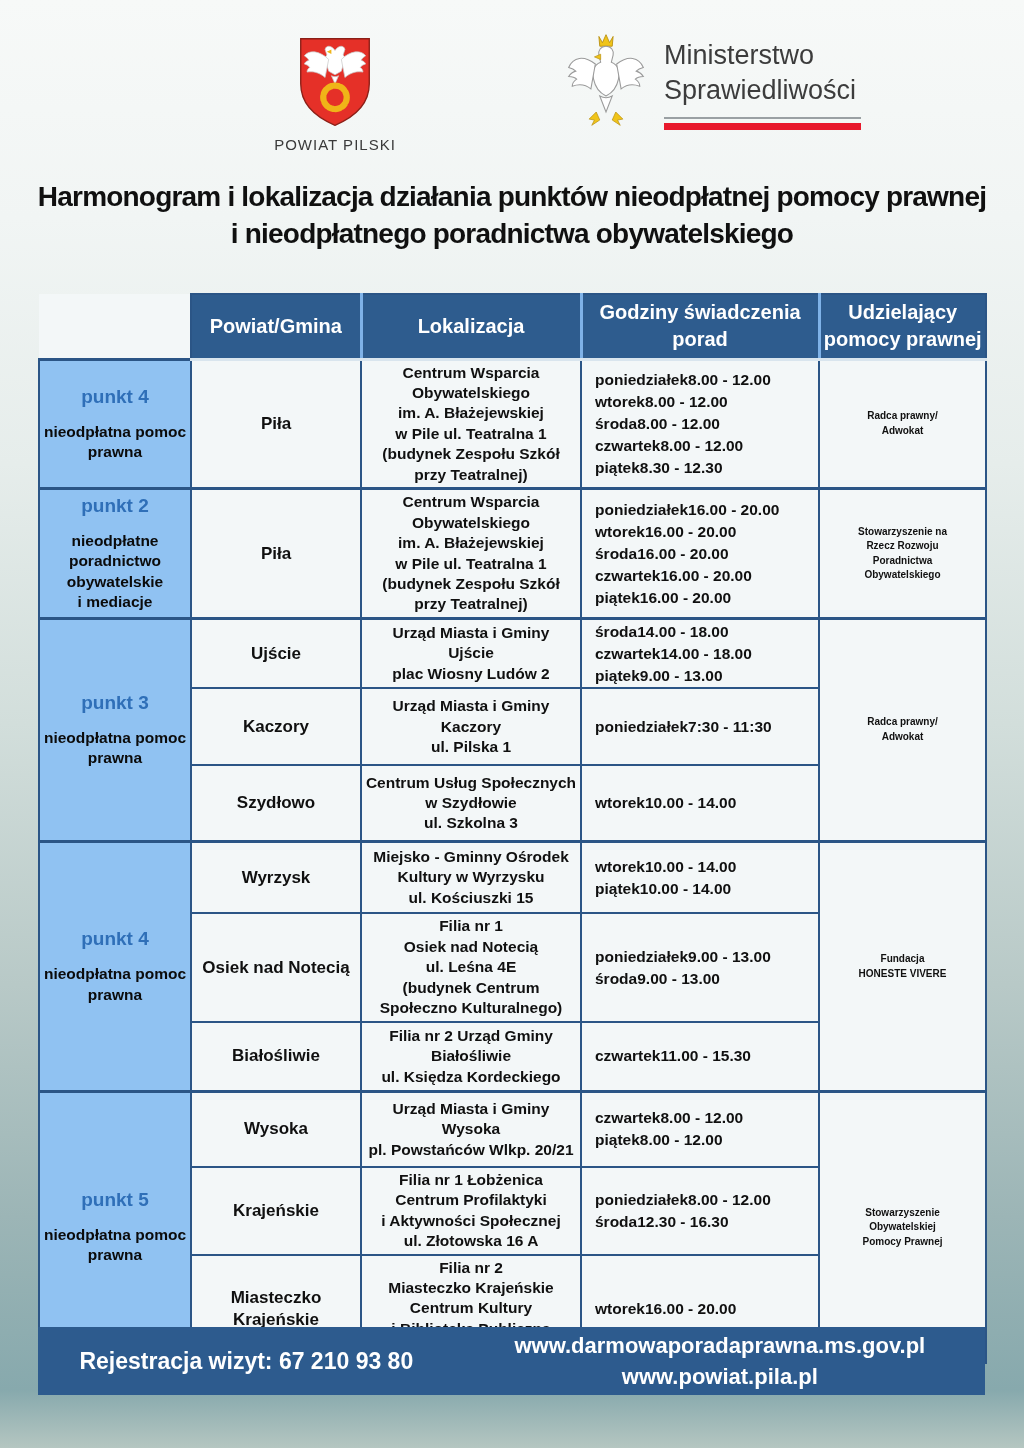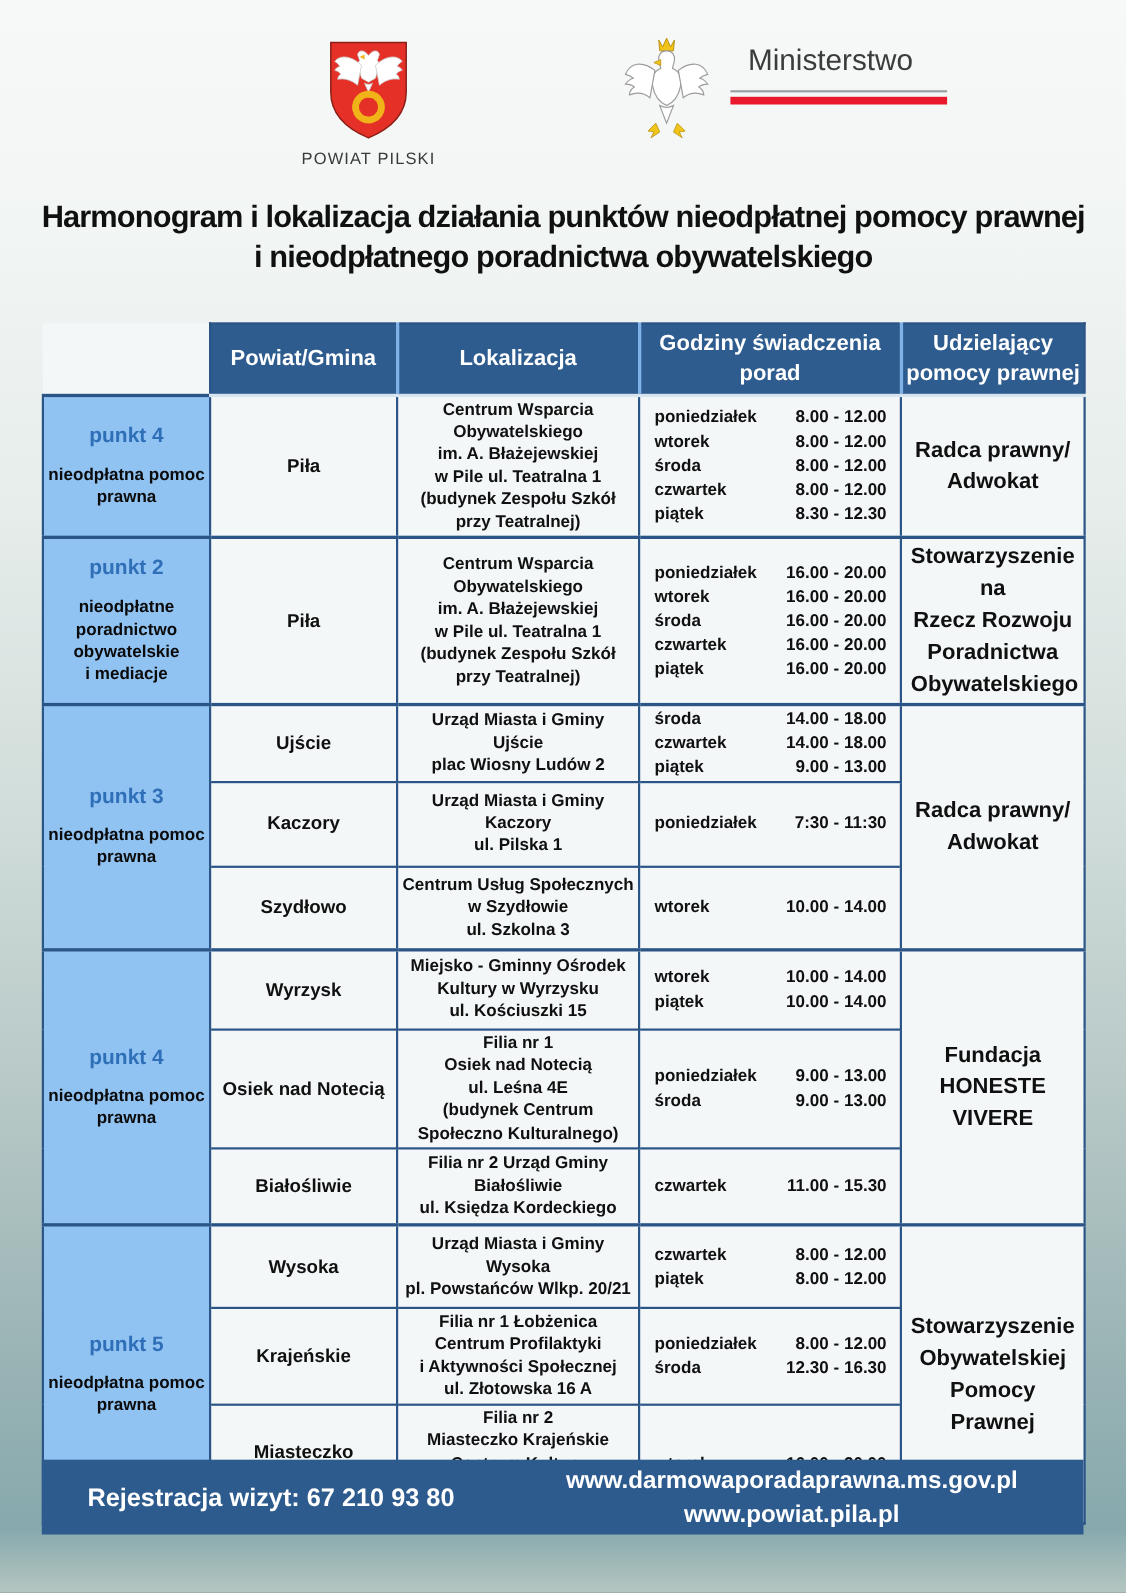--- a/index.html
+++ b/index.html
@@ -25,21 +25,21 @@
       #b8c9c7 68%, #9cb5b6 84%, #87a9ad 96%, #b5c6c1 100%);
   }
 
   
   .crest-wrap{position:absolute;left:255px;top:36px;width:160px;text-align:center;}
   .crest-svg{display:block;margin:0 auto;}
   .crest-caption{margin-top:8px;font-size:15px;letter-spacing:1px;color:#3a3a3a;}
   .ministry-wrap{position:absolute;left:566px;top:30px;display:flex;}
   .ministry-eagle{display:block;}
   .ministry-text{margin-left:18px;padding-top:8px;}
-  .ministry-name{font-size:27px;line-height:35px;color:#3c3c3c;margin-left:16px;}
+  .ministry-name{font-size:27px;line-height:35px;color:#3c3c3c;}
   .ministry-rule-grey{width:197px;height:2px;background:#9aa0a3;margin-top:9px;}
   .ministry-rule-red{width:197px;height:7px;background:#e8192c;margin-top:4px;}
 
   
   .title{
     position:absolute;left:0;top:178px;width:1024px;text-align:center;
     font-size:28px;font-weight:bold;color:var(--ink);
     line-height:37px;letter-spacing:-0.8px;
   }
 
@@ -59,24 +59,24 @@
   th.sep{border-left:3px solid var(--hdr-sep);}
   td.spacer{border:none;background:transparent;}
   .grid td{background:var(--cell-bg);text-align:center;vertical-align:middle;
     font-weight:bold;color:var(--ink);}
   tr.sec td{border-top-width:3px;}
   td.lbl{background:var(--lbl-blue);border-top-width:3px;}
   .punkt-name{font-size:19px;color:var(--punkt-blue);margin-bottom:2px;}
   .punkt-sub{font-size:15.5px;color:#0b0b0b;line-height:1.3;}
   td.gmina{font-size:17px;line-height:1.3;padding:0 4px;}
   td.loc{font-size:15.5px;line-height:1.32;padding:2px 2px;}
-  td.prov{font-size:20px;line-height:1.45;padding:2px 8px;}
+  td.prov{font-size:10px;line-height:1.45;padding:2px 8px;}
   .pre{white-space:pre-line;margin-top:14px;}
   .sched-wrap{padding:0 12px 0 13px;}
-  .sched-line{display:flex;justify-content:space-between;font-size:15.5px;line-height:1.42;}
+  .sched-line{display:flex;font-size:15.5px;line-height:1.42;}
   .sched-line .day{text-align:left;}
   .sched-line .hrs{text-align:right;}
   tr.h-hdr{height:65px;} tr.h-p1{height:110px;} tr.h-p2{height:123px;}
   tr.h-31{height:70px;} tr.h-32{height:77px;} tr.h-33{height:76px;}
   tr.h-41{height:72px;} tr.h-42{height:105px;} tr.h-43{height:70px;}
   tr.h-51{height:75px;} tr.h-52{height:87px;} tr.h-53{height:103px;}
 
   
   .footer{
     position:absolute;left:38px;top:1327px;width:947px;height:68px;
@@ -114,20 +114,21 @@
         <path d="M33 38 C20 28 8 30 3 42 c4 1 6 2 8 4 c-4 1 -6 3 -8 6 c4 0 7 1 9 3 c-3 2 -5 5 -5 8 c8 -3 15 -2 21 3 z"></path>
         <path d="M57 38 C70 28 82 30 87 42 c-4 1 -6 2 -8 4 c4 1 6 3 8 6 c-4 0 -7 1 -9 3 c3 2 5 5 5 8 c-8 -3 -15 -2 -21 3 z"></path>
         <path d="M38 74 l7 18 l7 -18 c-4.5 2.5 -9.5 2.5 -14 0 z"></path>
       </g>
       <path d="M39 27 l-7 3 l7 3 z" fill="#f0c419" stroke="#b98f10" stroke-width="0.8"></path>
       <path d="M34 92 l-8 8 l6 1 l-3 6 l9 -6 z" fill="#f0c419" stroke="#b98f10" stroke-width="0.8"></path>
       <path d="M56 92 l8 8 l-6 1 l3 6 l-9 -6 z" fill="#f0c419" stroke="#b98f10" stroke-width="0.8"></path>
     </svg>
     <div class="ministry-text">
       <div class="ministry-name">Ministerstwo</div>
+      <div class="ministry-name">Sprawiedliwości</div>
       <div class="ministry-rule-grey"></div>
       <div class="ministry-rule-red"></div>
     </div>
   </div>
 
   <div class="title">
     <div>Harmonogram i lokalizacja działania punktów nieodpłatnej pomocy prawnej</div>
     <div>i nieodpłatnego poradnictwa obywatelskiego</div>
   </div>
 

